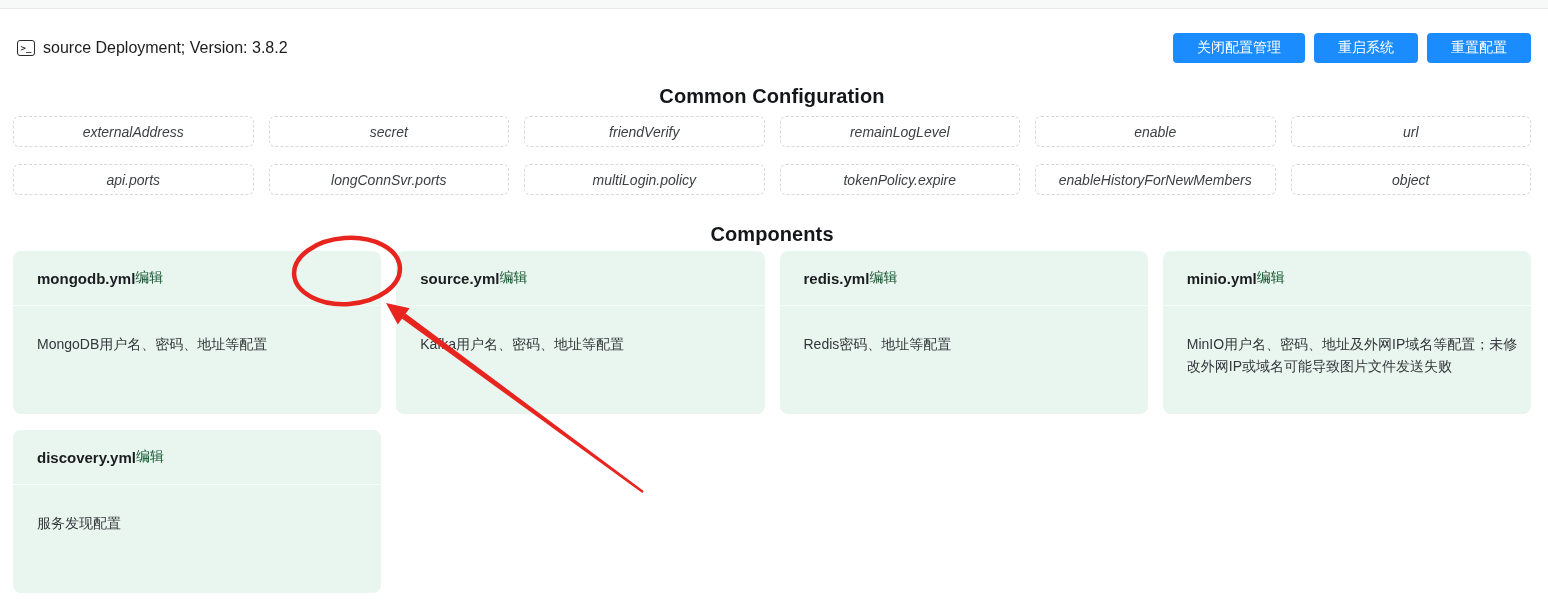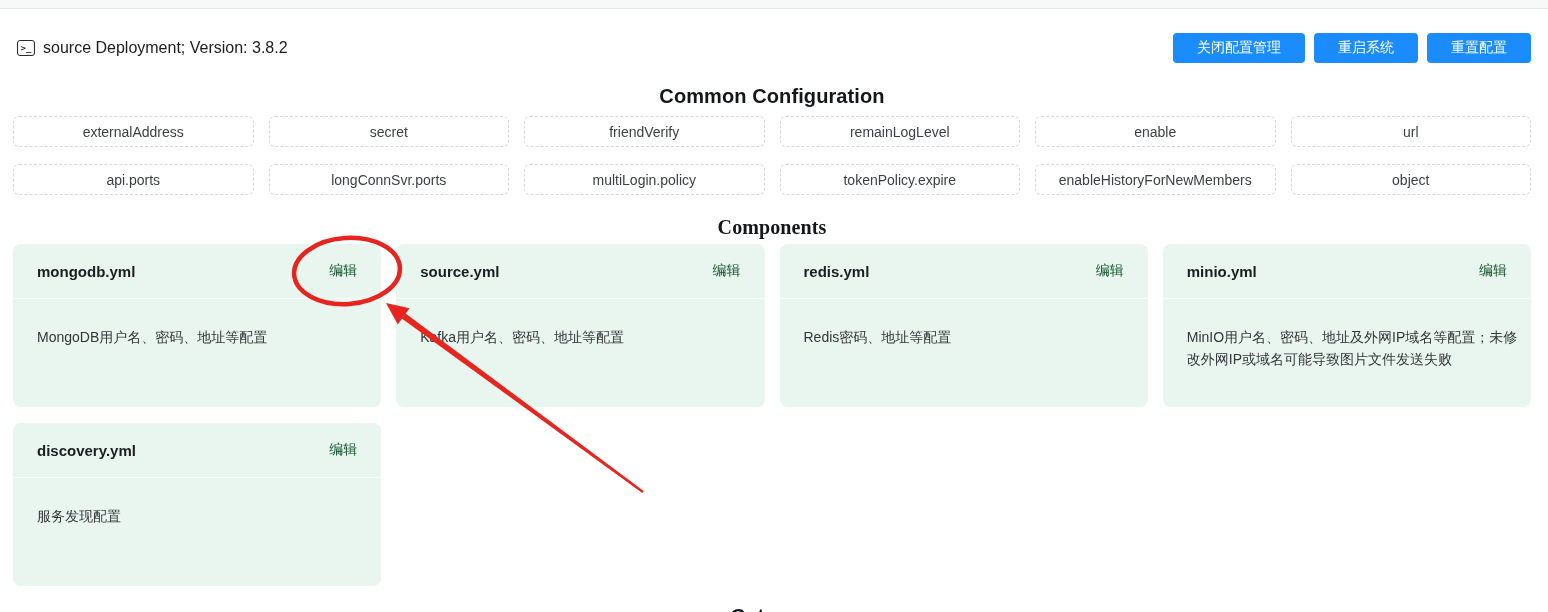--- a/index.html
+++ b/index.html
@@ -70,30 +70,31 @@
   .content { padding: 0 17px 0 13px; }
 
   h2.section-heading {
     font-size: 20px;
     font-weight: 700;
     color: #141619;
     letter-spacing: 0.1px;
     text-align: center;
   }
   .common-heading { margin-top: 22px; }
-  .components-heading { margin-top: 21px; font-family: Liberation Serif, serif; }
+  .components-heading { margin-top: 28px; }
   .gateway-heading { margin-top: 19px; }
 
   
   .config-grid {
     margin-top: 8px;
     display: grid;
     grid-template-columns: repeat(6, 1fr);
     column-gap: 15px;
     row-gap: 17px;
+    font-style: italic;
   }
   .config-box {
     height: 31px;
     border: 1px dashed #d8d8d8;
     border-radius: 6px;
     background: #ffffff;
     display: flex;
     align-items: center;
     justify-content: center;
     font-size: 14px;
@@ -114,21 +115,21 @@
   .card {
     background: #e9f6ef;
     border-radius: 8px;
     height: 163px;
     overflow: hidden;
   }
   .card-header {
     height: 55px;
     display: flex;
     align-items: center;
-    justify-content: space-between;
+    justify-content: flex-start;
     padding: 12px 24px;
     border-bottom: 1px solid #f6fcf9;
   }
   .card-title {
     font-size: 15px;
     font-weight: 700;
     color: #1b1d20;
   }
   .edit-link {
     font-size: 14px;

